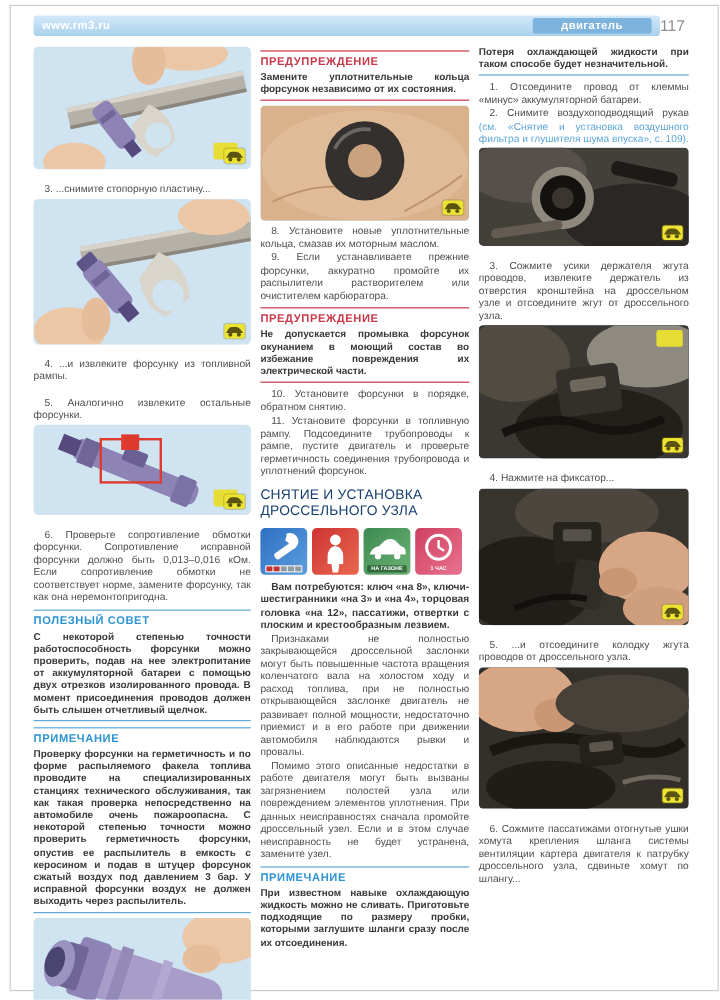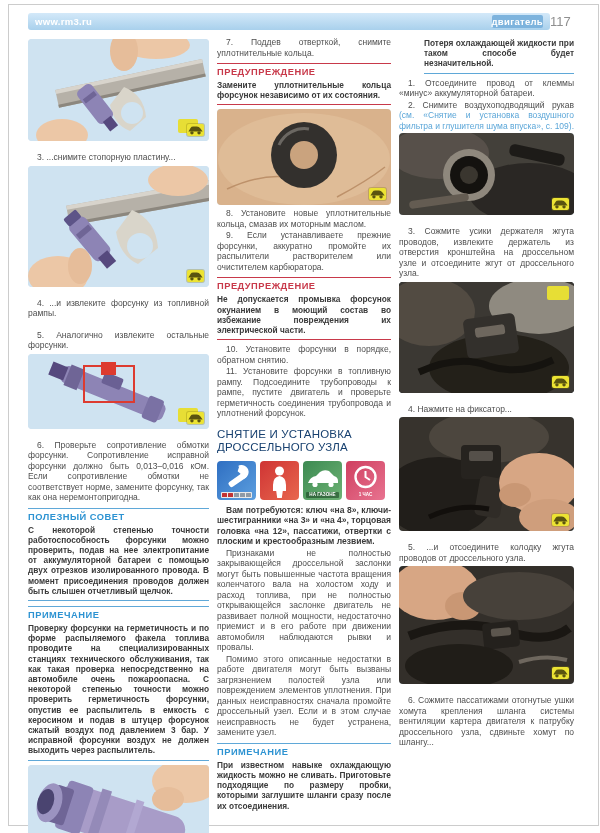--- a/index.html
+++ b/index.html
@@ -2,42 +2,42 @@
 <html><head>
 <meta charset="utf-8">
 <style>
   html,body{margin:0;padding:0;}
   body{width:600px;height:833px;background:#ffffff;font-family:"Liberation Sans",sans-serif;position:relative;overflow:hidden;}
   .page{position:absolute;left:8px;top:4px;width:591px;height:822px;border:1px solid #cccccc;background:#ffffff;box-sizing:border-box;}
   
   .hdr{position:absolute;left:19px;top:6px;right:12px;height:20px;display:flex;align-items:center;}
   .hbar{flex:1;height:17px;background:linear-gradient(#d3e9f9,#a9d0ec);border-radius:3px;display:flex;align-items:center;justify-content:space-between;padding:0 7px;}
   .site{color:#ffffff;font-weight:bold;font-size:9.5px;letter-spacing:.3px;}
-  .sect{background:#7db3dd;color:#ffffff;font-weight:bold;font-size:9.5px;padding:1px 0;border-radius:2px;letter-spacing:.3px;}
+  .sect{background:#7db3dd;color:#ffffff;font-weight:bold;font-size:9.5px;padding:1px 24px;border-radius:2px;letter-spacing:.3px;}
   .pagenum{width:36px;color:#8f8f8f;font-size:13px;}
   
   .cols{position:absolute;left:19px;top:32px;display:flex;gap:8px;}
   .col{display:block;}
   .col-l{width:181px;}
   .col-m{width:174px;}
   .col-r{width:175px;}
   
   p{margin:0;}
   .step{font-size:8.5px;line-height:10.5px;color:#4e4e4e;text-indent:9px;text-align:justify;margin-bottom:1px;}
   .cap{font-size:8.5px;line-height:10.5px;color:#4e4e4e;text-indent:9px;text-align:justify;margin:11px 0 3px;}
   .boldtxt{font-weight:bold;color:#3a3a3a;}
   .rulebox{border-top:1.5px solid;border-bottom:1.5px solid;padding:2px 0 4px;margin:5px 0 4px;}
   .rulebox .bxtitle{font-weight:bold;font-size:9.3px;letter-spacing:.5px;margin:1px 0 3px;text-indent:0;}
   .rulebox .bxtext{font-size:8.3px;line-height:10.2px;font-weight:bold;color:#3a3a3a;text-align:justify;text-indent:0;}
   .warn{border-color:#c8394a;}
   .warn .bxtitle{color:#c8394a;}
   .blue{border-color:#5fa8d8;}
   .blue .bxtitle{color:#2d93d2;}
   .noteopen{border-bottom:none;margin-bottom:0;}
-  .notecont{border-bottom:1.5px solid #5fa8d8;padding:1px 0 4px;margin-bottom:4px;margin-left:25px;}
+  .notecont{border-bottom:1.5px solid #5fa8d8;padding:1px 0 4px;margin-bottom:4px;}
   .notecont .bxtext{font-size:8.3px;line-height:10.2px;font-weight:bold;color:#3a3a3a;text-align:justify;}
   .sectitle{font-size:11.5px;line-height:13.5px;font-weight:normal;color:#17406f;margin:9px 0 4px;letter-spacing:.2px;}
   .ref{color:#5ba6d8;}
   
   .photo{position:relative;border-radius:4px;overflow:hidden;margin:2px 0 3px;background:#cfe3f1;}
   .photo svg{display:block;width:100%;height:100%;}
   .badge{position:absolute;right:5px;bottom:5px;width:17px;height:12px;background:#ece333;border-radius:2px;display:flex;align-items:center;justify-content:center;box-shadow:0 0 0 1px rgba(130,120,10,.3);}
   
   .tiles{display:flex;gap:4px;margin:6px 0 5px;}
   .tile{width:39px;height:39px;border-radius:4px;position:relative;overflow:hidden;}
@@ -182,21 +182,20 @@
           </g>
           <ellipse cx="158" cy="16" rx="34" ry="22" fill="#ecc7a6"></ellipse>
           <ellipse cx="140" cy="34" rx="16" ry="12" fill="#e6bd9a"></ellipse>
         </svg>
 
       </div>
     </div>
 
     <div class="col col-m">
 
-      <p class="step">7. Поддев отверткой, снимите уплотнительные кольца.</p>
 
       <div class="rulebox warn">
         <p class="bxtitle">ПРЕДУПРЕЖДЕНИЕ</p>
         <p class="bxtext">Замените уплотнительные кольца форсунок независимо от их состояния.</p>
       </div>
 
       <div class="photo" style="height:96px;">
         <svg viewBox="0 0 174 96" preserveAspectRatio="none">
           <rect width="174" height="96" fill="#d9b28c"></rect>
           <ellipse cx="87" cy="50" rx="86" ry="46" fill="#dfbc97"></ellipse>

